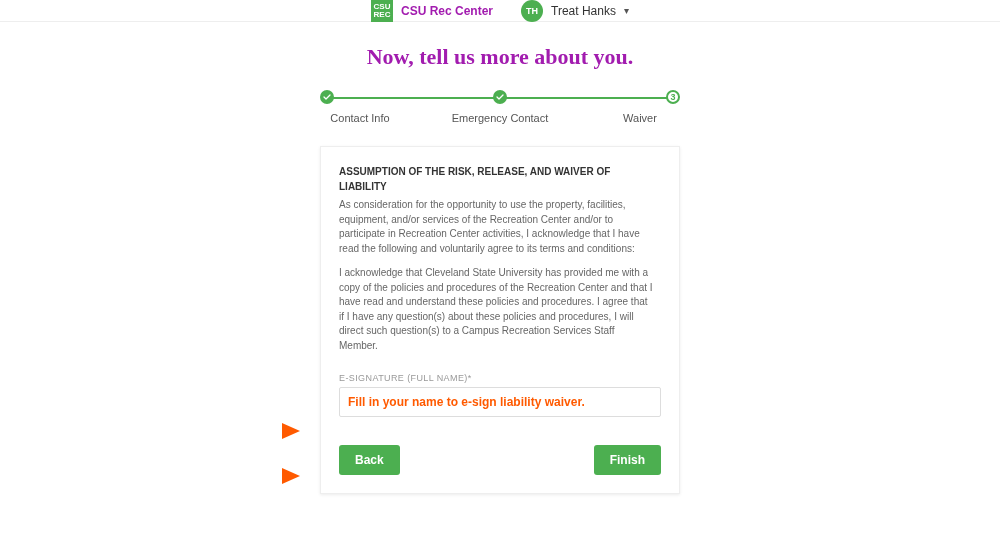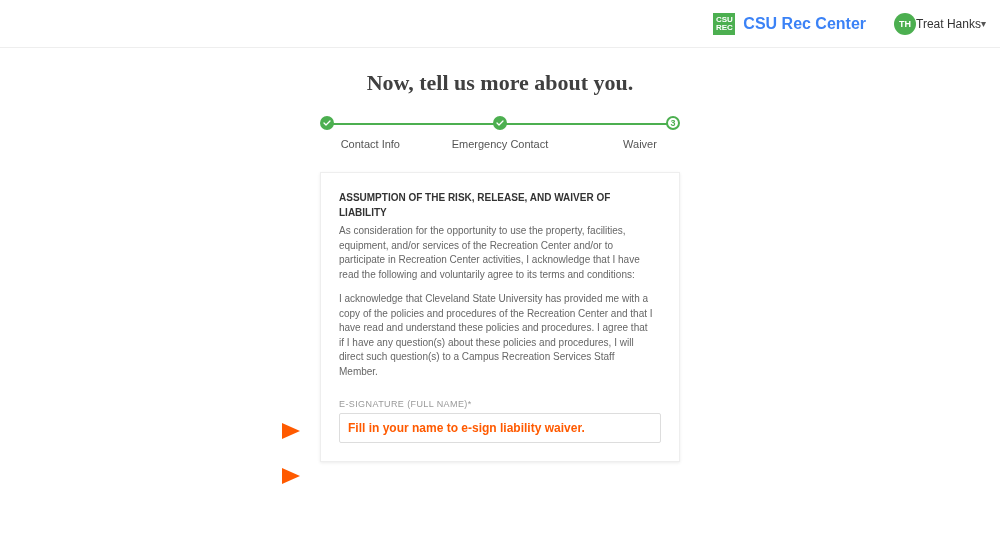--- a/index.html
+++ b/index.html
@@ -1,32 +1,32 @@
 <!DOCTYPE html>
 <html><head>
 <meta charset="utf-8">
 <style>
 * { box-sizing: border-box; margin: 0; padding: 0; }
 html, body { width: 1000px; height: 554px; overflow: hidden; font-family: -apple-system, BlinkMacSystemFont, "Segoe UI", Arial, sans-serif; background: #fff; }
-.header { display: flex; align-items: center; justify-content: flex-end; padding: 6px 14px; height: 48px; border-bottom: 1px solid #eee; }
+.header { display: flex; align-items: center; justify-content: center; padding: 6px 14px; height: 22px; border-bottom: 1px solid #eee; }
 .brand { display: flex; align-items: center; gap: 8px; }
 .logo { width: 22px; height: 22px; background: #4caf50; color: #fff; font-size: 8px; font-weight: 700; display: flex; flex-direction: column; align-items: center; justify-content: center; line-height: 1; }
-.brand-text { font-size: 16px; font-weight: 600; color: #3b82f6; }
-.user { display: flex; align-items: center; font-size: 12px; color: #333; margin-left: 28px; }
+.brand-text { font-size: 12px; font-weight: 600; color: #a21caf; }
+.user { display: flex; align-items: center; gap: 8px; font-size: 12px; color: #333; margin-left: 28px; }
 .avatar { width: 22px; height: 22px; border-radius: 50%; background: #4caf50; color: #fff; font-size: 9px; font-weight: 700; display: flex; align-items: center; justify-content: center; }
-.title { font-family: Georgia, serif; font-size: 22px; color: #404040; text-align: center; margin: 22px 0 20px; }
+.title { font-family: Georgia, serif; font-size: 22px; color: #a21caf; text-align: center; margin: 22px 0 20px; }
 .stepper { width: 360px; margin: 0 auto 22px; position: relative; }
 .stepper-line-wrap { position: relative; height: 14px; }
 .stepper-line { position: absolute; top: 7px; left: 7px; right: 7px; height: 2px; background: #4caf50; }
 .step-circles { display: flex; justify-content: space-between; position: relative; z-index: 2; }
 .circle { width: 14px; height: 14px; border-radius: 50%; background: #4caf50; display: flex; align-items: center; justify-content: center; }
 .circle.check svg { width: 8px; height: 8px; }
 .circle.outline { background: #fff; border: 2px solid #4caf50; color: #4caf50; font-size: 9px; font-weight: 700; }
 .step-labels { display: flex; justify-content: space-between; margin-top: 8px; font-size: 11px; color: #555; }
-.step-labels span:nth-child(1) { text-align: right; width: 80px; }
+.step-labels span:nth-child(1) { text-align: center; width: 80px; }
 .step-labels span:nth-child(2) { text-align: center; flex: 1; }
 .step-labels span:nth-child(3) { text-align: center; width: 80px; }
 .card { width: 360px; margin: 0 auto; box-shadow: 0 1px 3px rgba(0,0,0,0.08); border: 1px solid #eee; padding: 18px; position: relative; }
 .card-title { font-size: 11px; font-weight: 700; letter-spacing: 0.5px; color: #222; margin-bottom: 14px; }
 .scroll { height: 190px; overflow-y: scroll; padding-right: 8px; font-size: 10px; color: #666; line-height: 1.45; }
 .scroll-inner { }
 .scroll-title { font-size: 10px; font-weight: 700; color: #333; margin-bottom: 4px; }
 .scroll p { margin-bottom: 10px; }
 .scroll::-webkit-scrollbar { width: 6px; }
 .scroll::-webkit-scrollbar-thumb { background: #ccc; border-radius: 3px; }
@@ -92,20 +92,24 @@
   <div class="scroll">
     <div class="scroll-inner">
       <div class="scroll-title">ASSUMPTION OF THE RISK, RELEASE, AND WAIVER OF LIABILITY</div>
       <p>As consideration for the opportunity to use the property, facilities, equipment, and/or services of the Recreation Center and/or to participate in Recreation Center activities, I acknowledge that I have read the following and voluntarily agree to its terms and conditions:</p>
       <p>I acknowledge that Cleveland State University has provided me with a copy of the policies and procedures of the Recreation Center and that I have read and understand these policies and procedures. I agree that if I have any question(s) about these policies and procedures, I will direct such question(s) to a Campus Recreation Services Staff Member.</p>
 
     </div>
   </div>
   <div class="sig-label">E-SIGNATURE (FULL NAME)*</div>
   <input class="sig-input" placeholder="Fill in your name to e-sign liability waiver." style="">
+  <div class="btn-row">
+    <button class="btn">Back</button>
+    <button class="btn">Finish</button>
+  </div>
 </div>
 
 <div class="arrow arrow1">
   <svg viewBox="0 0 60 22">
       <path d="M0 11 L42 11 L42 3 L60 11 L42 19 L42 11" fill="#ff5a00"></path>
     </svg>
 </div>
 <div class="arrow arrow2">
   <svg viewBox="0 0 60 22">
       <path d="M0 11 L42 11 L42 3 L60 11 L42 19 L42 11" fill="#ff5a00"></path>

